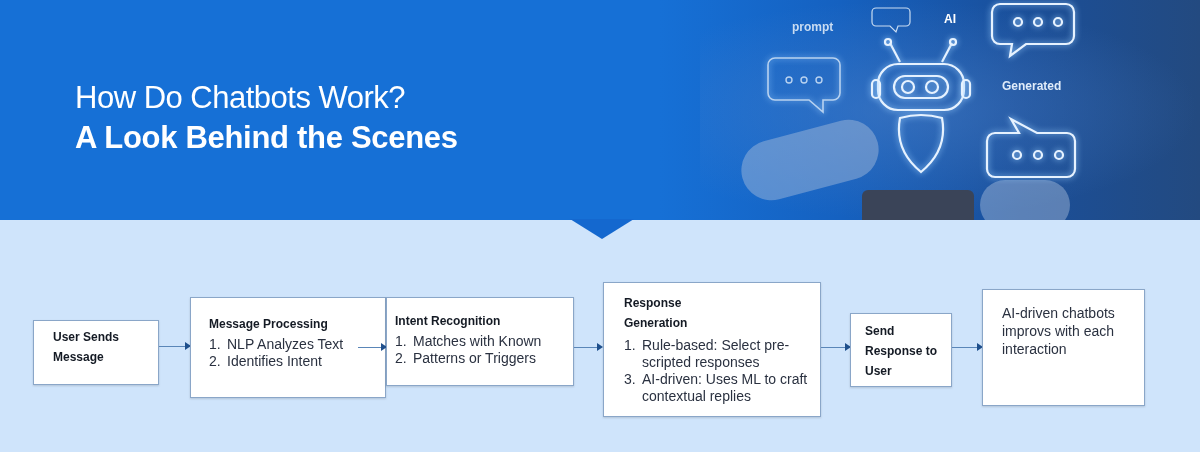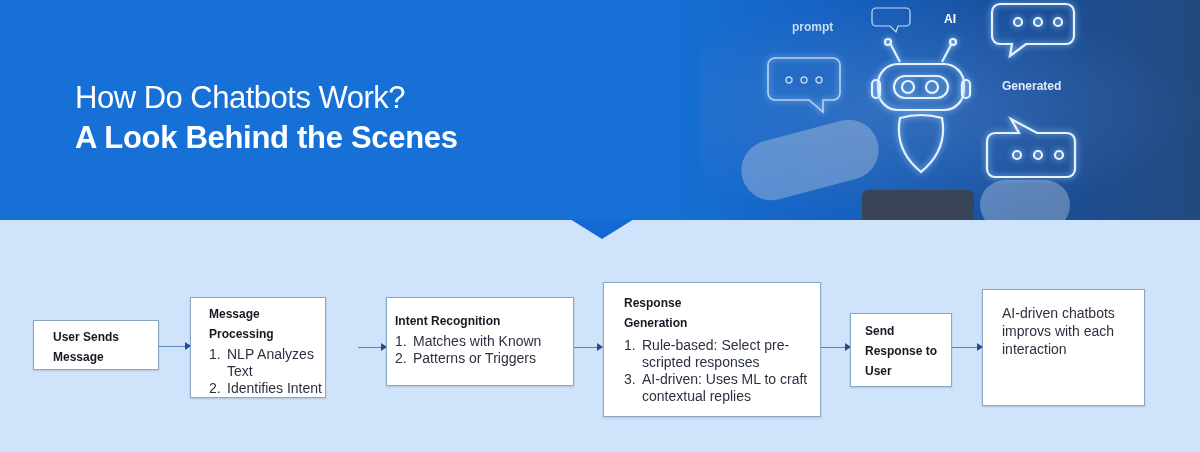--- a/index.html
+++ b/index.html
@@ -62,28 +62,28 @@
     <circle class="glow" cx="1038" cy="22" r="4"></circle>
     <circle class="glow" cx="1058" cy="22" r="4"></circle>
     <path class="glow" d="M995 133 h24 l-8 -14 l26 14 h30 a8 8 0 0 1 8 8 v28 a8 8 0 0 1 -8 8 h-72 a8 8 0 0 1 -8 -8 v-28 a8 8 0 0 1 8 -8 z"></path>
     <circle class="glow" cx="1017" cy="155" r="4"></circle>
     <circle class="glow" cx="1038" cy="155" r="4"></circle>
     <circle class="glow" cx="1059" cy="155" r="4"></circle>
   </svg>
 </div>
 <div class="hero-notch"></div>
 
-<div class="box" style="left:33px;top:320px;width:126px;height:50px;padding:6px 0 0 19px;">
+<div class="box" style="left:33px;top:320px;width:126px;height:65px;padding:6px 0 0 19px;">
   <h3>User Sends Message</h3>
 </div>
 
 <div class="conn" style="left:159px;top:346px;width:26px;"></div>
 <div class="arrowhead" style="left:185px;top:342px;"></div>
 
-<div class="box" style="left:190px;top:297px;width:136px;height:101px;padding:6px 0 0 18px;">
+<div class="box" style="left:190px;top:297px;width:196px;height:101px;padding:16px 0 0 18px;">
   <h3>Message Processing</h3>
   <ol>
     <li>
         <span class="n">1.</span>
         <span>NLP Analyzes Text</span>
       </li>
     <li>
         <span class="n">2.</span>
         <span>Identifies Intent</span>
       </li>

